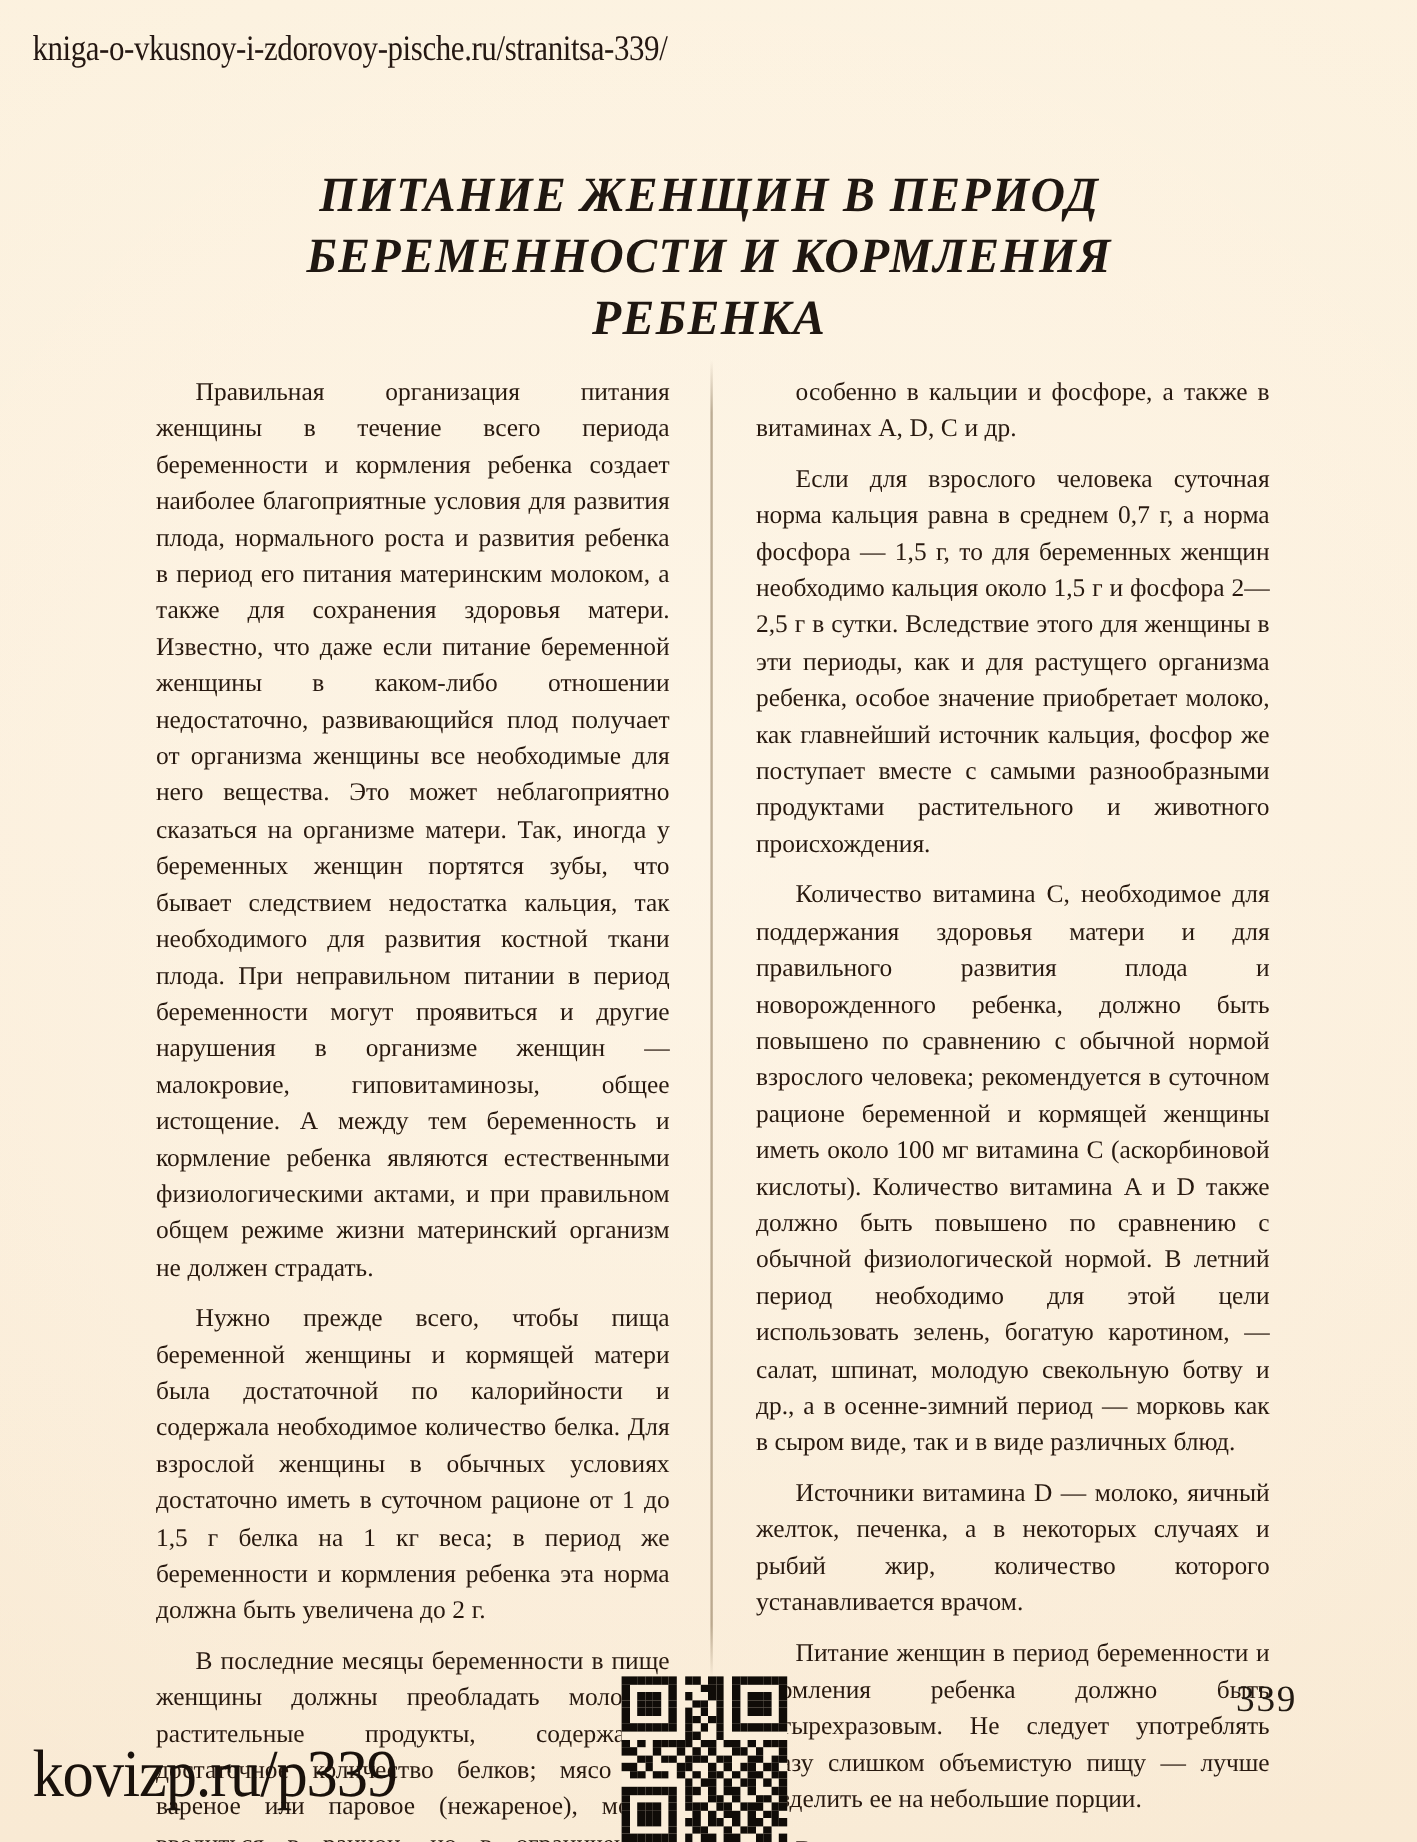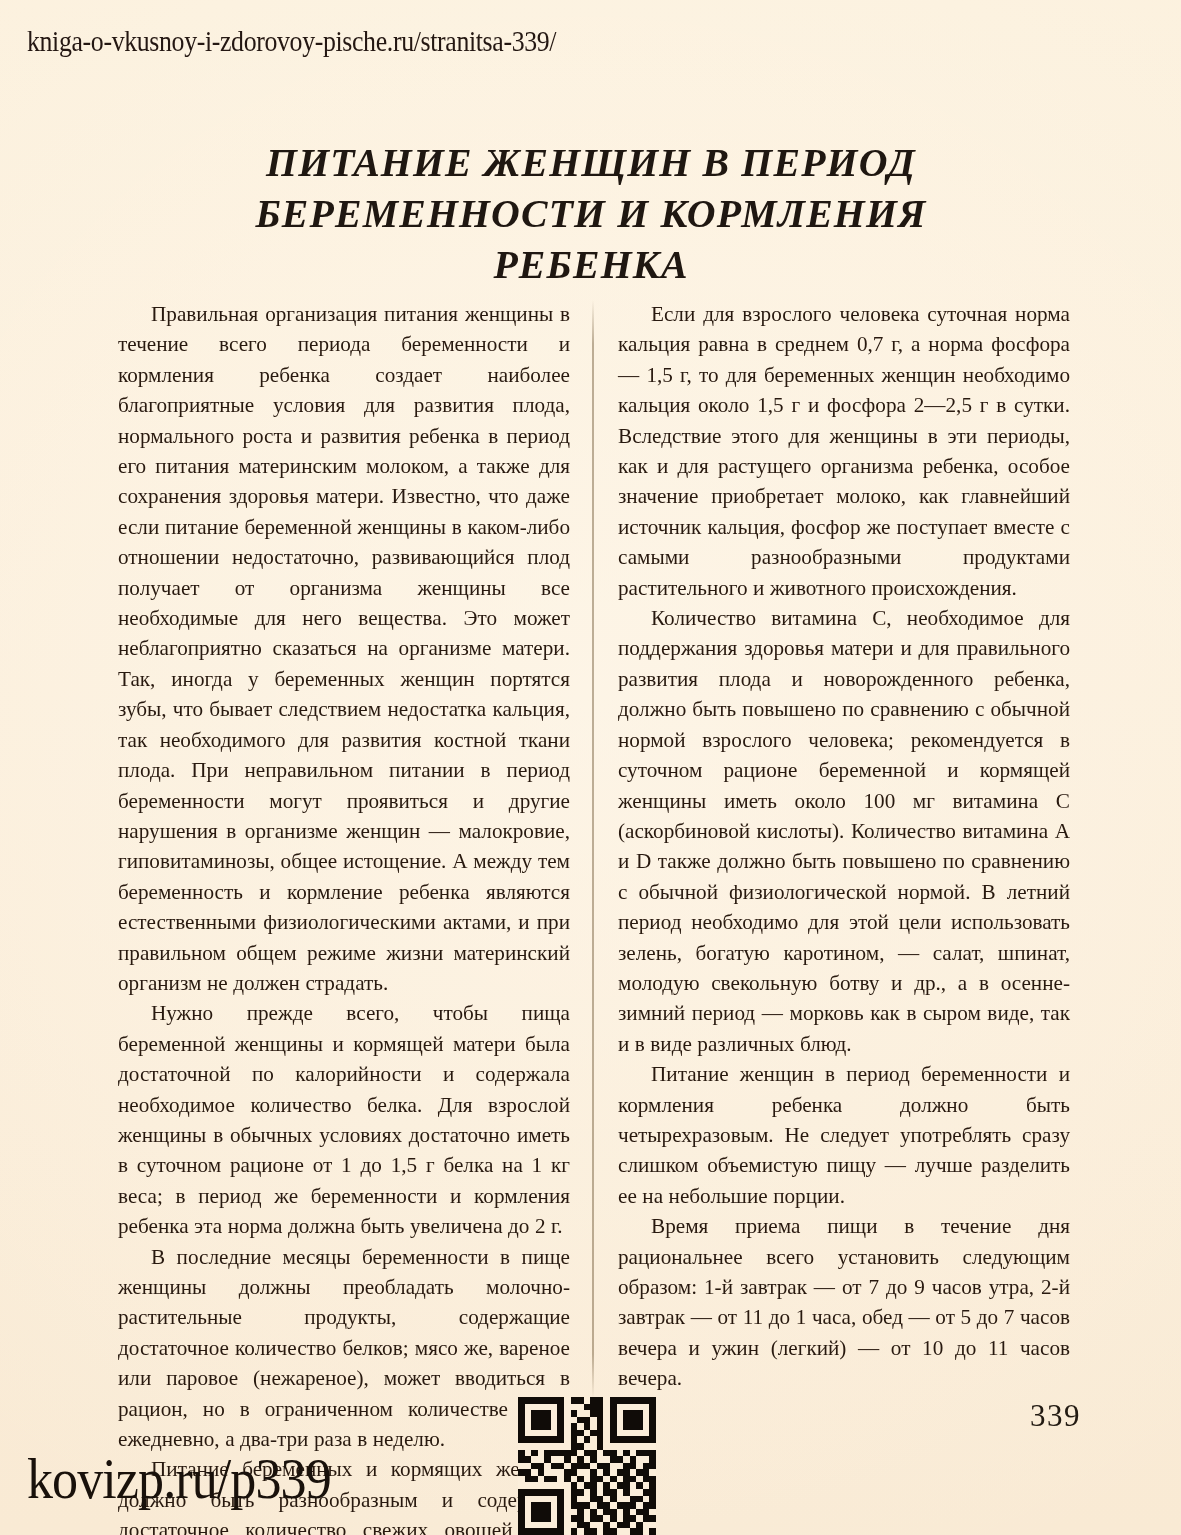--- a/index.html
+++ b/index.html
@@ -64,21 +64,21 @@
     line-height: 30.4px;
     text-align: justify;
     text-align-last: left;
     color: #28190f;
     hyphens: manual;
     word-spacing: 0.2px;
   }
   .col-left { left: 0; }
   .col-right { left: 500px; }
   .col p {
-    margin: 0;
+    margin: 12px;
     text-indent: 33px;
   }
   .col p.last-full { text-align-last: justify; }
   .gutter {
     position: absolute;
     left: 592px;
     top: 300px;
     width: 2px;
     height: 1098px;
     background: linear-gradient(180deg, rgba(120,95,60,0) 0%, rgba(110,86,52,0.45) 4%, rgba(110,86,52,0.45) 96%, rgba(120,95,60,0) 100%);
@@ -128,22 +128,24 @@
   <div class="gutter"></div>
 
   <div class="columns">
     <div class="col col-left">
       <p>Правильная организация питания женщины в течение всего периода беременности и кормления ребенка создает наиболее благоприятные условия для развития плода, нормального роста и развития ребенка в период его питания материнским молоком, а также для сохранения здоровья матери. Известно, что даже если питание беременной женщины в каком-либо отношении недостаточно, развивающийся плод получает от организма женщины все необходимые для него вещества. Это может неблагоприятно сказаться на организме матери. Так, иногда у беременных женщин портятся зубы, что бывает следствием недостатка кальция, так необходимого для развития костной ткани плода. При неправильном питании в период беременности могут проявиться и другие нарушения в организме женщин — малокровие, гиповитаминозы, общее истощение. А между тем беременность и кормление ребенка являются естественными физиологическими актами, и при правильном общем режиме жизни материнский организм не должен страдать.</p>
       <p>Нужно прежде всего, чтобы пища беременной женщины и кормящей матери была достаточной по калорийности и содержала необходимое количество белка. Для взрослой женщины в обычных условиях достаточно иметь в суточном рационе от 1 до 1,5 г белка на 1 кг веса; в период же беременности и кормления ребенка эта норма должна быть увеличена до 2 г.</p>
       <p>В последние месяцы беременности в пище женщины должны преобладать молочно-растительные продукты, содержащие достаточное количество белков; мясо же, вареное или паровое (нежареное), может вводиться в рацион, но в ограниченном количестве и не ежедневно, а два-три раза в неделю.</p>
       <p class="last-full">Питание беременных и кормящих женщин должно быть разнообразным и содержать достаточное количество свежих овощей, а в летне-осенний период — зелени, ягод и фруктов. Кроме усиленной потребности в белке организм женщины в эти периоды нуждается также в повышенном количестве минеральных веществ,</p>
     </div>
     <div class="col col-right">
+      <p>особенно в кальции и фосфоре, а также в витаминах A, D, C и др.</p>
       <p>Если для взрослого человека суточная норма кальция равна в среднем 0,7 г, а норма фосфора — 1,5 г, то для беременных женщин необходимо кальция около 1,5 г и фосфора 2—2,5 г в сутки. Вследствие этого для женщины в эти периоды, как и для растущего организма ребенка, особое значение приобретает молоко, как главнейший источник кальция, фосфор же поступает вместе с самыми разнообразными продуктами растительного и животного происхождения.</p>
       <p>Количество витамина C, необходимое для поддержания здоровья матери и для правильного развития плода и новорожденного ребенка, должно быть повышено по сравнению с обычной нормой взрослого человека; рекомендуется в суточном рационе беременной и кормящей женщины иметь около 100 мг витамина C (аскорбиновой кислоты). Количество витамина A и D также должно быть повышено по сравнению с обычной физиологической нормой. В летний период необходимо для этой цели использовать зелень, богатую каротином, — салат, шпинат, молодую свекольную ботву и др., а в осенне-зимний период — морковь как в сыром виде, так и в виде различных блюд.</p>
+      <p>Источники витамина D — молоко, яичный желток, печенка, а в некоторых случаях и рыбий жир, количество которого устанавливается врачом.</p>
       <p>Питание женщин в период беременности и кормления ребенка должно быть четырехразовым. Не следует употреблять сразу слишком объемистую пищу — лучше разделить ее на небольшие порции.</p>
       <p>Время приема пищи в течение дня рациональнее всего установить следующим образом: 1-й завтрак — от 7 до 9 часов утра, 2-й завтрак — от 11 до 1 часа, обед — от 5 до 7 часов вечера и ужин (легкий) — от 10 до 11 часов вечера.</p>
 
     </div>
   </div>
 
   <div class="qr" id="qr-code">
       <i class="on"></i>
       <i class="on"></i>
       <i class="on"></i>

